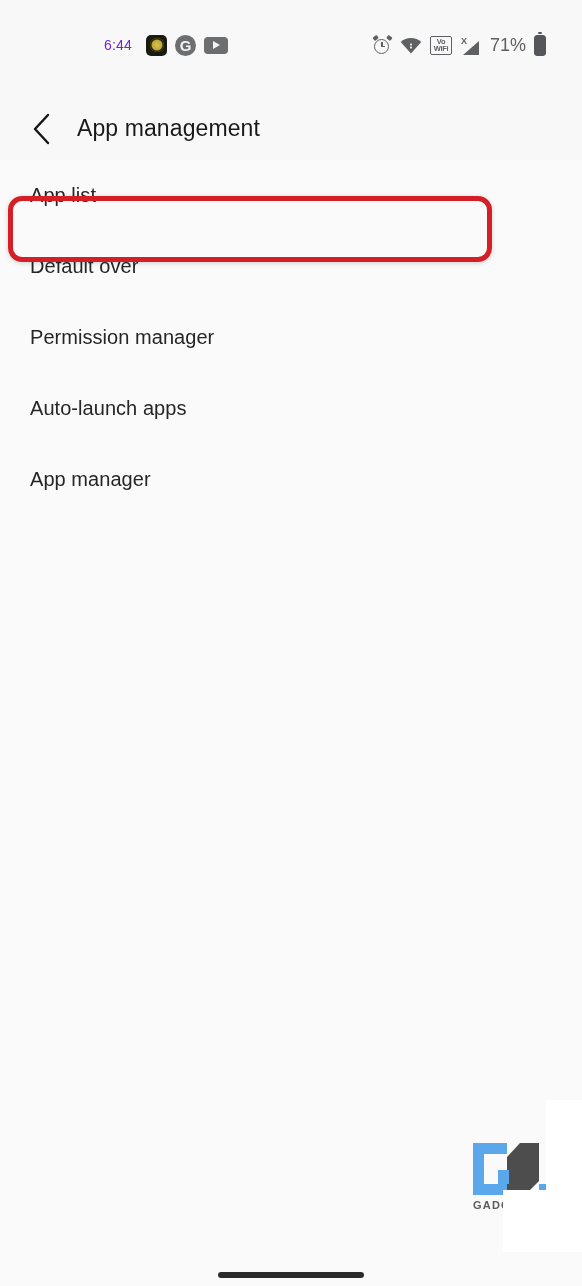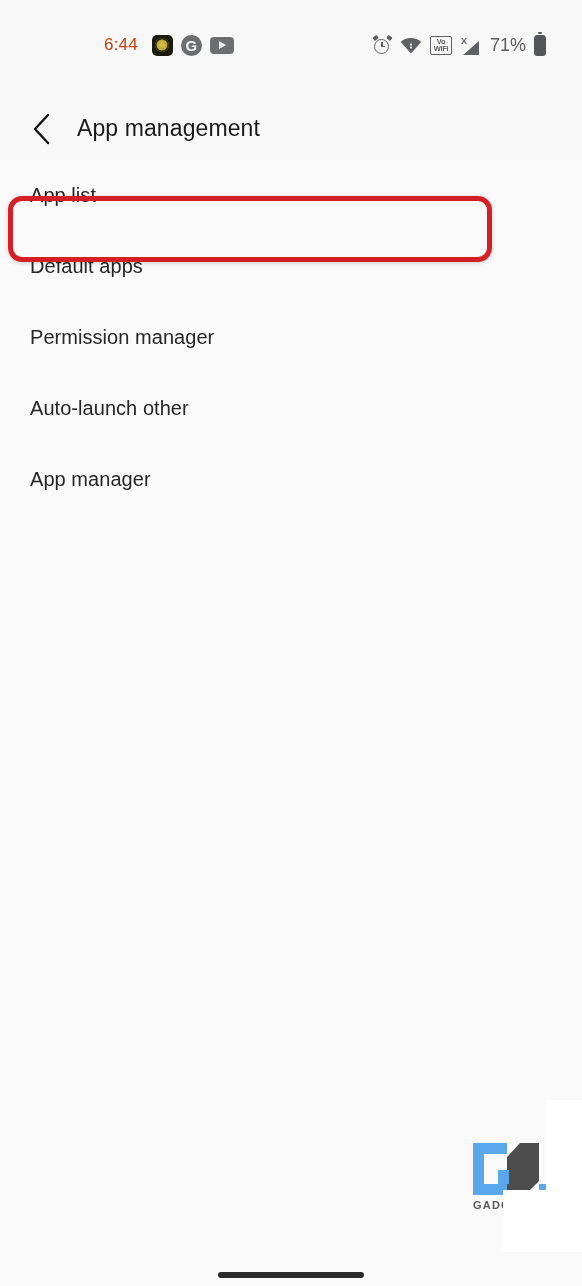--- a/index.html
+++ b/index.html
@@ -37,22 +37,22 @@
   .status-left {
     position: absolute;
     left: 104px;
     top: 28px;
     height: 34px;
     display: flex;
     align-items: center;
     gap: 9px;
   }
   .status-time {
-    font-size: 17px;
-    color: #c2410c;
+    font-size: 14px;
+    color: #6d28d9;
     letter-spacing: 0.2px;
     font-family: "Liberation Sans", sans-serif;
   }
   .notif-icons {
     display: flex;
     align-items: center;
     gap: 8px;
     margin-left: 5px;
   }
   .ic-dark-app {
@@ -373,27 +373,27 @@
     <div class="header-title">App management</div>
   </div>
 
   <div class="content">
     <div class="menu-list">
 
       <div class="menu-item">
         <span class="label">App list</span>
       </div>
       <div class="menu-item">
-        <span class="label">Default apps</span>
+        <span class="label">Default over</span>
       </div>
       <div class="menu-item">
         <span class="label">Permission manager</span>
       </div>
       <div class="menu-item">
-        <span class="label">Auto-launch other</span>
+        <span class="label">Auto-launch apps</span>
       </div>
       <div class="menu-item">
         <span class="label">App manager</span>
       </div>
 
     </div>
   </div>
 
   <div class="highlight-box"></div>
 

